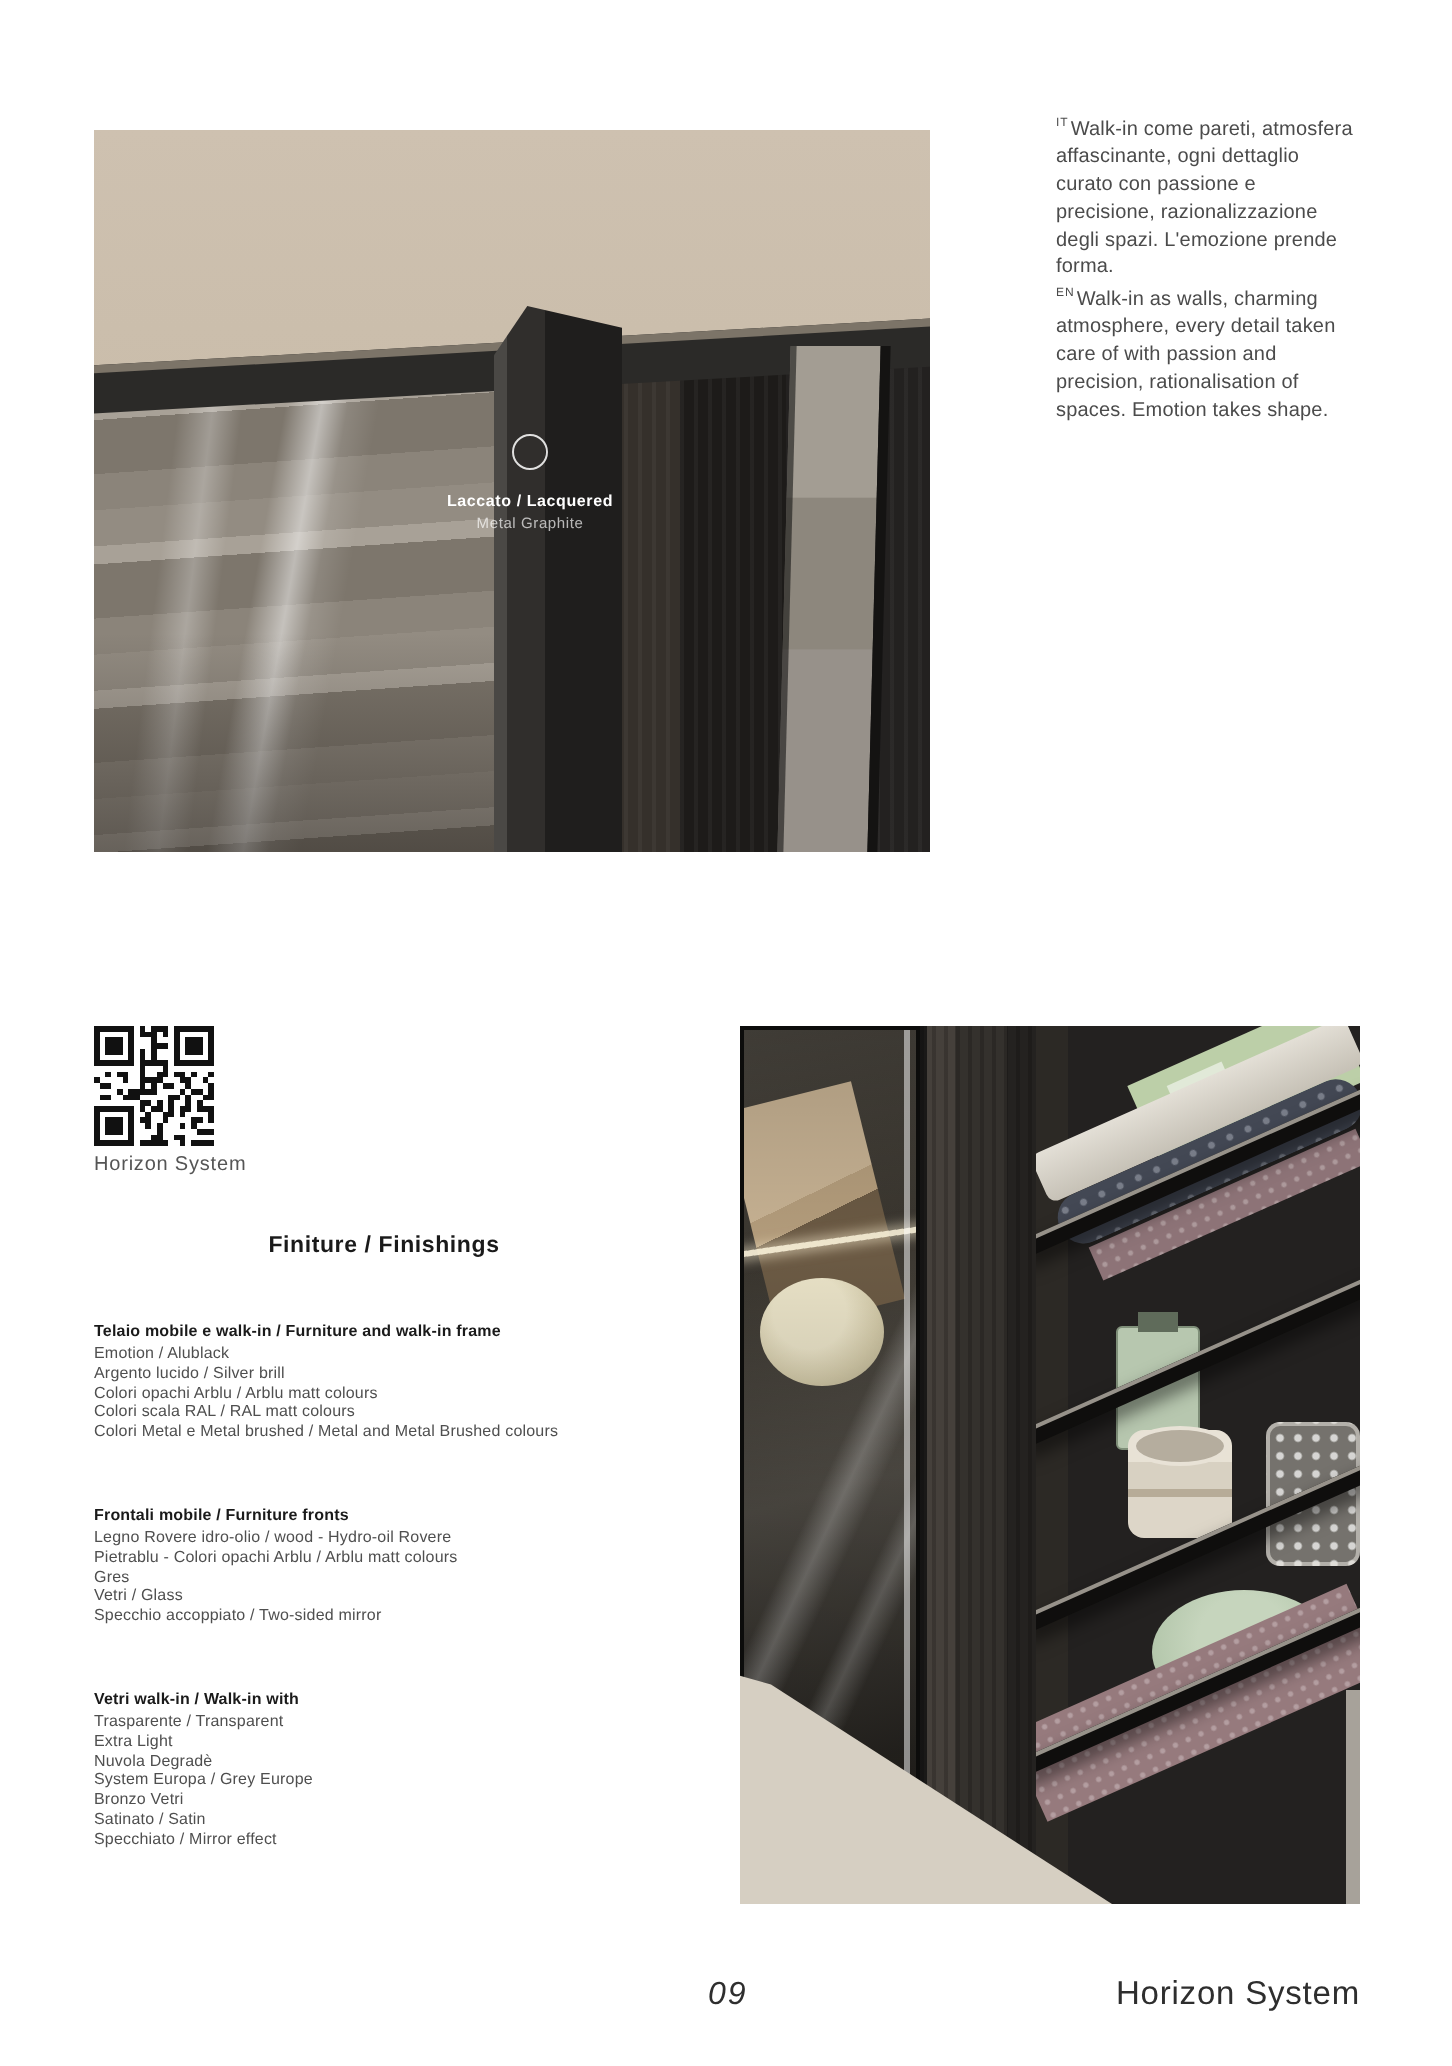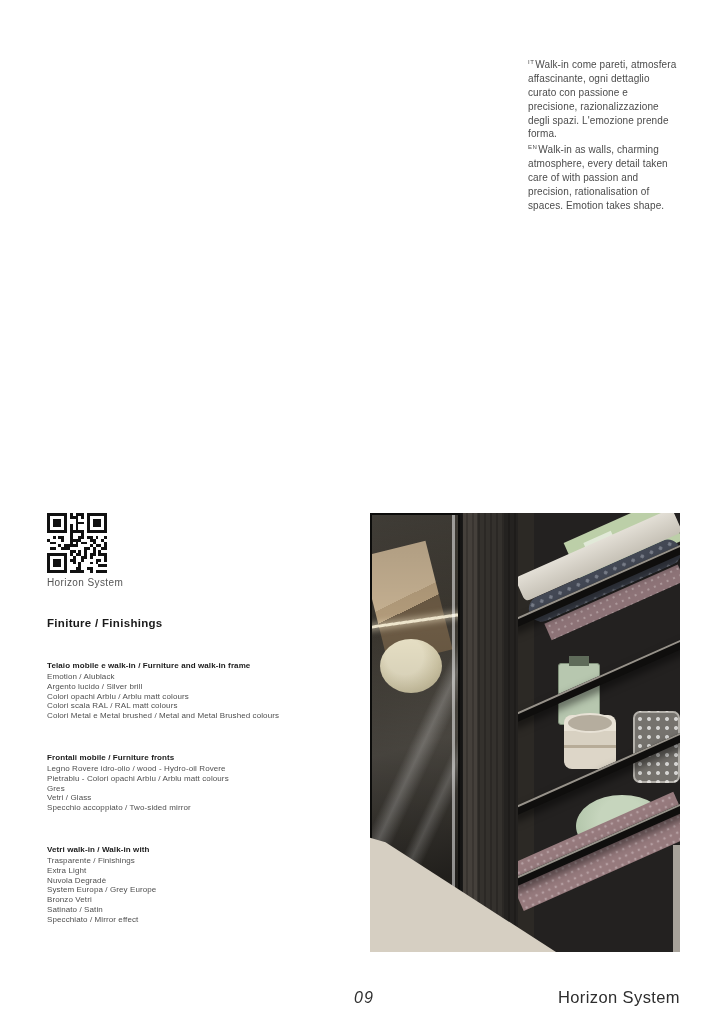--- a/index.html
+++ b/index.html
@@ -38,21 +38,21 @@
   .p1-title { font-size:8px; font-weight:bold; color:#ffffff; letter-spacing:.3px; }
   .p1-sub { font-size:7.5px; color:rgba(255,255,255,.68); margin-top:2px; letter-spacing:.3px; }
 
   
   .qr { position:absolute; left:47px; top:513px; width:60px; height:60px; background:#fff; }
   .qr svg { width:100%; height:100%; shape-rendering:crispEdges; fill:#111; }
   .qr-caption { position:absolute; left:47px; top:577px; font-size:10px; color:#555555; letter-spacing:.4px; }
 
   
   .finishings { position:absolute; left:47px; top:617px; width:290px; }
-  .fin-title { font-size:11.5px; font-weight:bold; color:#1a1a1a; letter-spacing:.3px; margin-bottom:13px; }
+  .fin-title { font-size:11.5px; font-weight:bold; color:#1a1a1a; letter-spacing:.3px; margin-bottom:13px;text-align:center; }
   .fin-section { margin-bottom:8px;margin-top:32px; }
   .fin-heading { font-size:8px; font-weight:bold; color:#1a1a1a; line-height:10px; margin-bottom:1px; letter-spacing:.1px; }
   .fin-item { font-size:8px; color:#4f4f4f; line-height:9.8px; letter-spacing:.1px; }
 
   
   .photo2 { position:absolute; left:370px; top:513px; width:310px; height:439px; overflow:hidden; background:#262422; }
   .p2-door { position:absolute; left:0; top:0; width:90px; height:384px; z-index:2; border:2px solid #0c0c0b;
     background:linear-gradient(165deg,#4a463f 0%,#3a362f 30%,#55514a 60%,#2e2b26 100%); overflow:hidden; }
   .p2-box { position:absolute; left:2px; top:32px; width:66px; height:112px; transform:rotate(-14deg);
     background:linear-gradient(168deg,#c7b293 0 45%,#b49d7c 45% 55%,#6b5a44 55% 100%); }
@@ -95,20 +95,33 @@
 
   
   .footer-page { position:absolute; left:354px; top:989px; font-size:16px; color:#2e2e2e; letter-spacing:1px;font-style:italic; }
   .footer-brand { position:absolute; right:46px; top:988px; font-size:16.5px; color:#2e2e2e; letter-spacing:.4px; }
 </style>
 </head>
 <body>
 
 <div class="page">
 
+  <div class="photo1">
+    <div class="p1-wall"></div>
+    <div class="p1-glass-left"></div>
+    <div class="p1-toprail"></div>
+    <div class="p1-right"></div>
+    <div class="p1-right-glass"></div>
+    <div class="p1-pillar"></div>
+    <div class="p1-label">
+      <div class="p1-circle"></div>
+      <div class="p1-title">Laccato / Lacquered</div>
+      <div class="p1-sub">Metal Graphite</div>
+    </div>
+  </div>
 
   <div class="intro">
     <p><sup>IT</sup><span>Walk-in come pareti, atmosfera affascinante, ogni dettaglio curato con passione e precisione, razionalizzazione degli spazi. L'emozione prende forma.</span></p>
     <p><sup>EN</sup><span>Walk-in as walls, charming atmosphere, every detail taken care of with passion and precision, rationalisation of spaces. Emotion takes shape.</span></p>
   </div>
 
   <div class="qr"><svg viewBox="0 0 21 21" xmlns="http://www.w3.org/2000/svg">
         <rect x="8" y="0" width="1" height="1"></rect>
         <rect x="10" y="0" width="1" height="1"></rect>
         <rect x="11" y="0" width="1" height="1"></rect>
@@ -255,21 +268,21 @@
       <div class="fin-heading">Frontali mobile / Furniture fronts</div>
       <div class="fin-item">Legno Rovere idro-olio / wood - Hydro-oil Rovere</div>
       <div class="fin-item">Pietrablu - Colori opachi Arblu / Arblu matt colours</div>
       <div class="fin-item">Gres</div>
       <div class="fin-item">Vetri / Glass</div>
       <div class="fin-item">Specchio accoppiato / Two-sided mirror</div>
     </div>
 
     <div class="fin-section">
       <div class="fin-heading">Vetri walk-in / Walk-in with</div>
-      <div class="fin-item">Trasparente / Finishings</div>
+      <div class="fin-item">Trasparente / Transparent</div>
       <div class="fin-item">Extra Light</div>
       <div class="fin-item">Nuvola Degradè</div>
       <div class="fin-item">System Europa / Grey Europe</div>
       <div class="fin-item">Bronzo Vetri</div>
       <div class="fin-item">Satinato / Satin</div>
       <div class="fin-item">Specchiato / Mirror effect</div>
     </div>
   </div>
 
   <div class="photo2">

